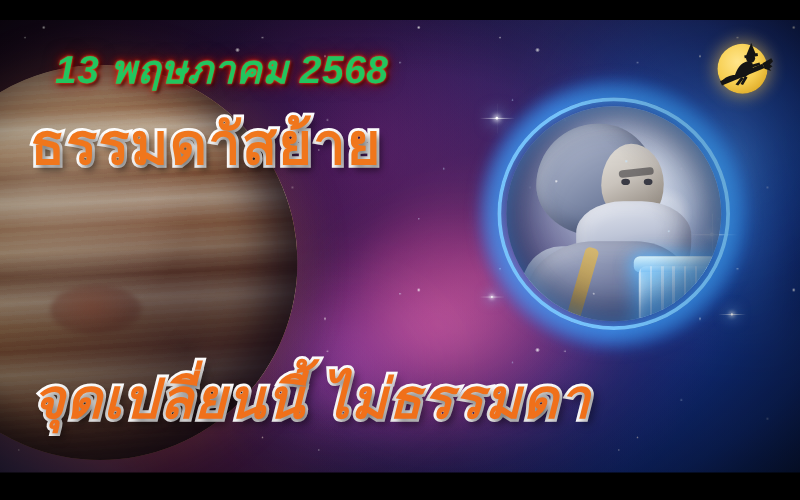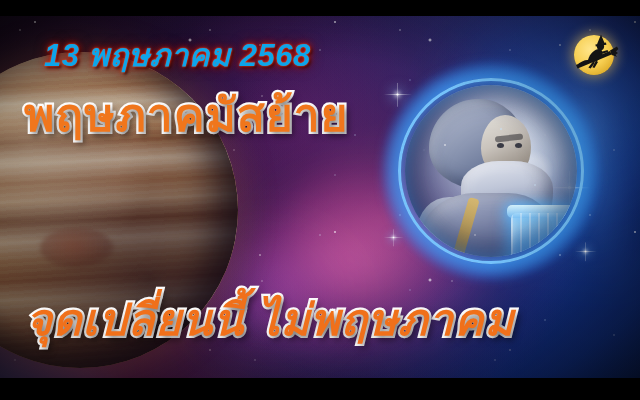--- a/index.html
+++ b/index.html
@@ -353,21 +353,21 @@
     z-index: 25;
     white-space: nowrap;
     font-weight: 700;
     line-height: 1;
   }
   .t-date {
     left: 44px; top: 40px;
     font-size: 31px;
     font-style: italic;
     letter-spacing: .5px;
-    color: #0ea5e9;
+    color: #22c55e;
     text-shadow:
       0 0 2px #ff5a2a, 0 0 6px #d41205, 0 0 14px rgba(120,10,0,.95),
       2px 2px 3px rgba(0,0,0,.9);
   }
   .t-line1 {
     left: 24px; top: 92px;
     font-size: 46px;
     color: #f0761c;
     -webkit-text-stroke: 4.5px #ffffff;
     paint-order: stroke fill;
@@ -451,22 +451,22 @@
         <div class="sparkle"></div>
       </div>
       <div class="vignette"></div>
     </div>
     <div class="ring"></div>
   </div>
 
   <div class="vig"></div>
 
   <div class="txt t-date">13 พฤษภาคม 2568</div>
-  <div class="txt t-line1">พฤษภาคมัสย้าย</div>
-  <div class="txt t-line3">จุดเปลี่ยนนี้ ไม่พฤษภาคม</div>
+  <div class="txt t-line1">ธรรมดาัสย้าย</div>
+  <div class="txt t-line3">จุดเปลี่ยนนี้ ไม่ธรรมดา</div>
 
   <div class="logo">
     <div class="moon"></div>
     <svg width="54" height="54" viewBox="0 0 54 54">
       <g fill="#141414">
 
         <path d="M10 36 L44 22 L45.6 25.4 L11.6 39.4 Z"></path>
 
         <path d="M44 21.5 L51 17.5 L52.4 20 L50 22.5 L52 24 L49.6 25.8 L51 27.8 L45.6 26 Z"></path>
 

